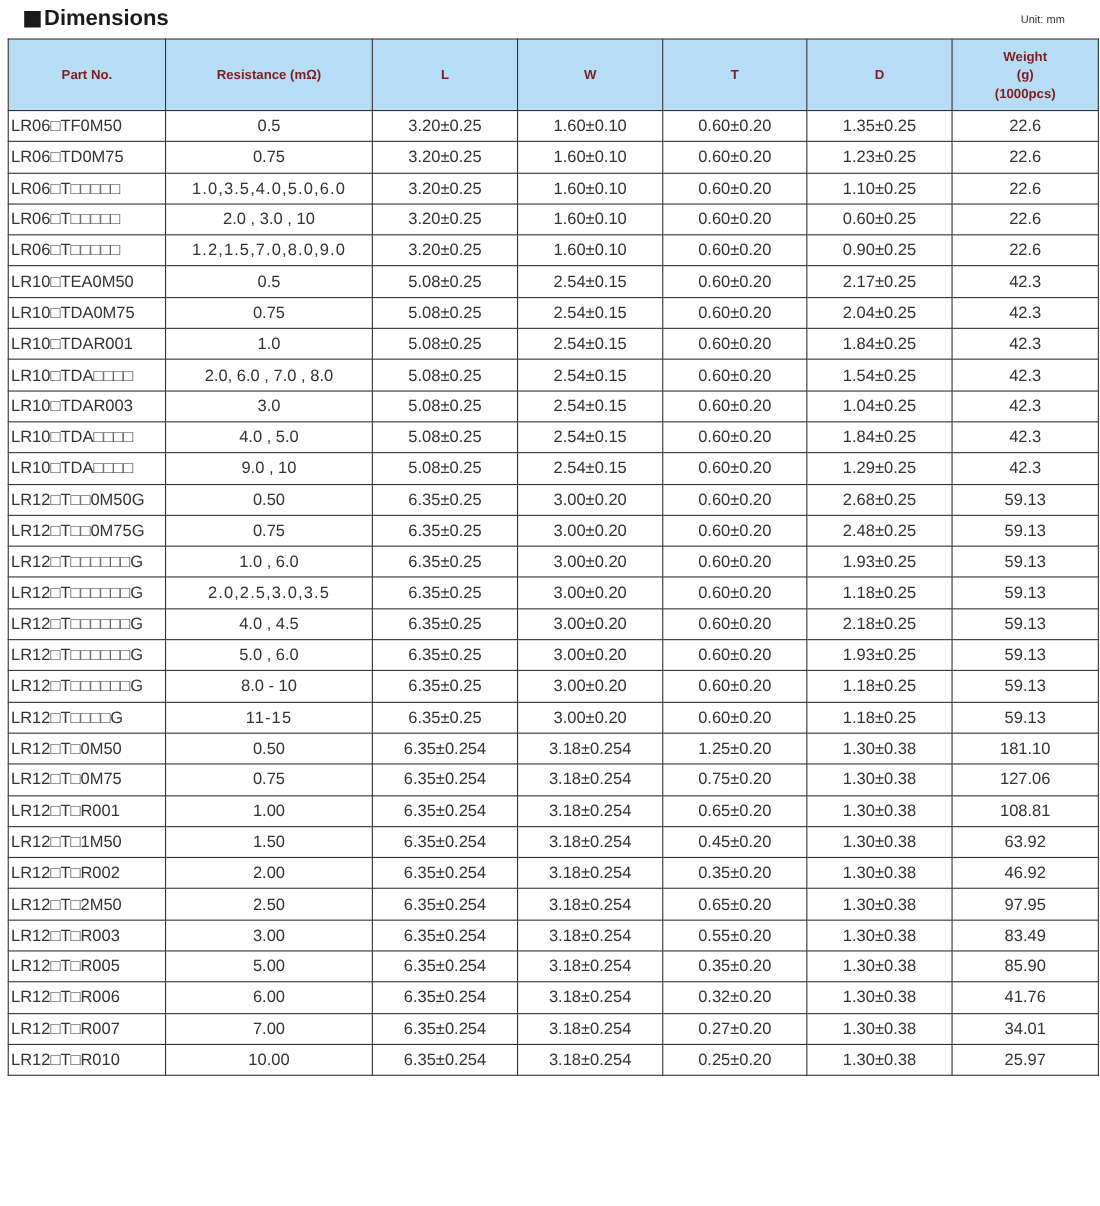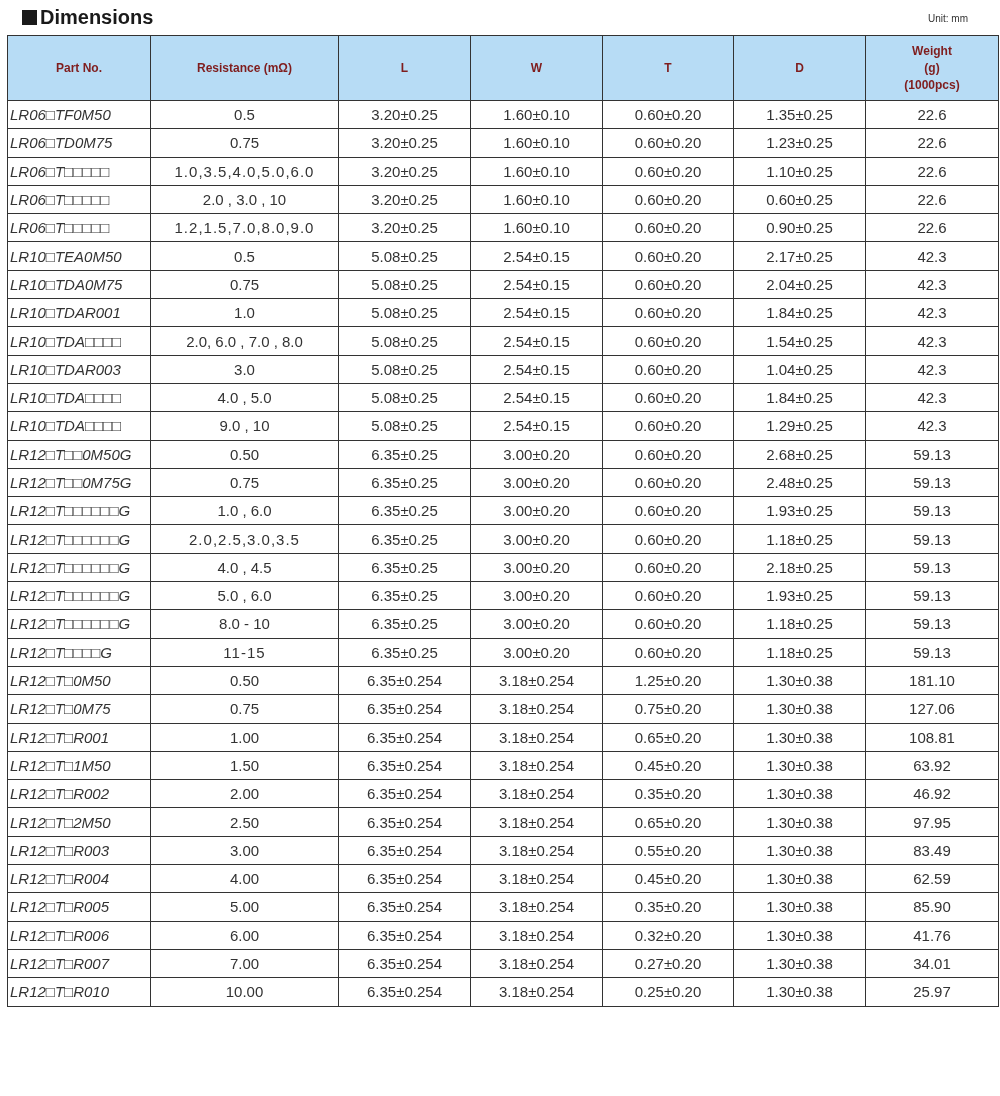--- a/index.html
+++ b/index.html
@@ -5,21 +5,21 @@
   html, body { margin: 0; padding: 0; background: #ffffff; }
   body { width: 1000px; height: 1096px; position: relative; font-family: "Liberation Sans", sans-serif; color: #2a2a2a; overflow: hidden; }
   .title-bar { position: absolute; left: 8px; top: 6px; height: 26px; width: 990px; }
   .title { position: absolute; left: 0; top: 0; font-size: 20px; font-weight: bold; color: #1a1a1a; display: flex; align-items: center; padding-left: 14px; }
   .title .sq { display: inline-block; width: 15px; height: 15px; background: #1a1a1a; margin-right: 3px; }
   .unit { position: absolute; right: 30px; top: 7px; font-size: 10px; color: #333; }
   table.dim { position: absolute; left: 7px; top: 35px; border-collapse: collapse; table-layout: fixed; width: 991px; }
   table.dim th, table.dim td { border: 1.6px solid #333; text-align: center; padding: 0; }
   table.dim th { background: #b7dcf5; font-weight: bold; font-size: 12px; color: #7f1d1d; height: 64px; line-height: 17px; }
   table.dim td { height: 27.3px; font-size: 15px; color: #333; }
-  table.dim td.part { text-align: left; padding-left: 2px; font-size: 15px; font-style: italic; }
+  table.dim td.part { text-align: left; padding-left: 2px; font-size: 15px; }
   td.spaced { letter-spacing: 1px; }
 </style>
 </head>
 <body>
 
 <div class="title-bar">
   <div class="title">
     <span class="sq"></span>
     <span>Dimensions</span>
   </div>
@@ -289,29 +289,20 @@
       <tr>
         <td class="part">LR12□T□R003</td>
         <td>3.00</td>
         <td>6.35±0.254</td>
         <td>3.18±0.254</td>
         <td>0.55±0.20</td>
         <td>1.30±0.38</td>
         <td>83.49</td>
       </tr>
       <tr>
-        <td class="part">LR12□T□R004</td>
-        <td>4.00</td>
-        <td>6.35±0.254</td>
-        <td>3.18±0.254</td>
-        <td>0.45±0.20</td>
-        <td>1.30±0.38</td>
-        <td>62.59</td>
-      </tr>
-      <tr>
         <td class="part">LR12□T□R005</td>
         <td>5.00</td>
         <td>6.35±0.254</td>
         <td>3.18±0.254</td>
         <td>0.35±0.20</td>
         <td>1.30±0.38</td>
         <td>85.90</td>
       </tr>
       <tr>
         <td class="part">LR12□T□R006</td>

